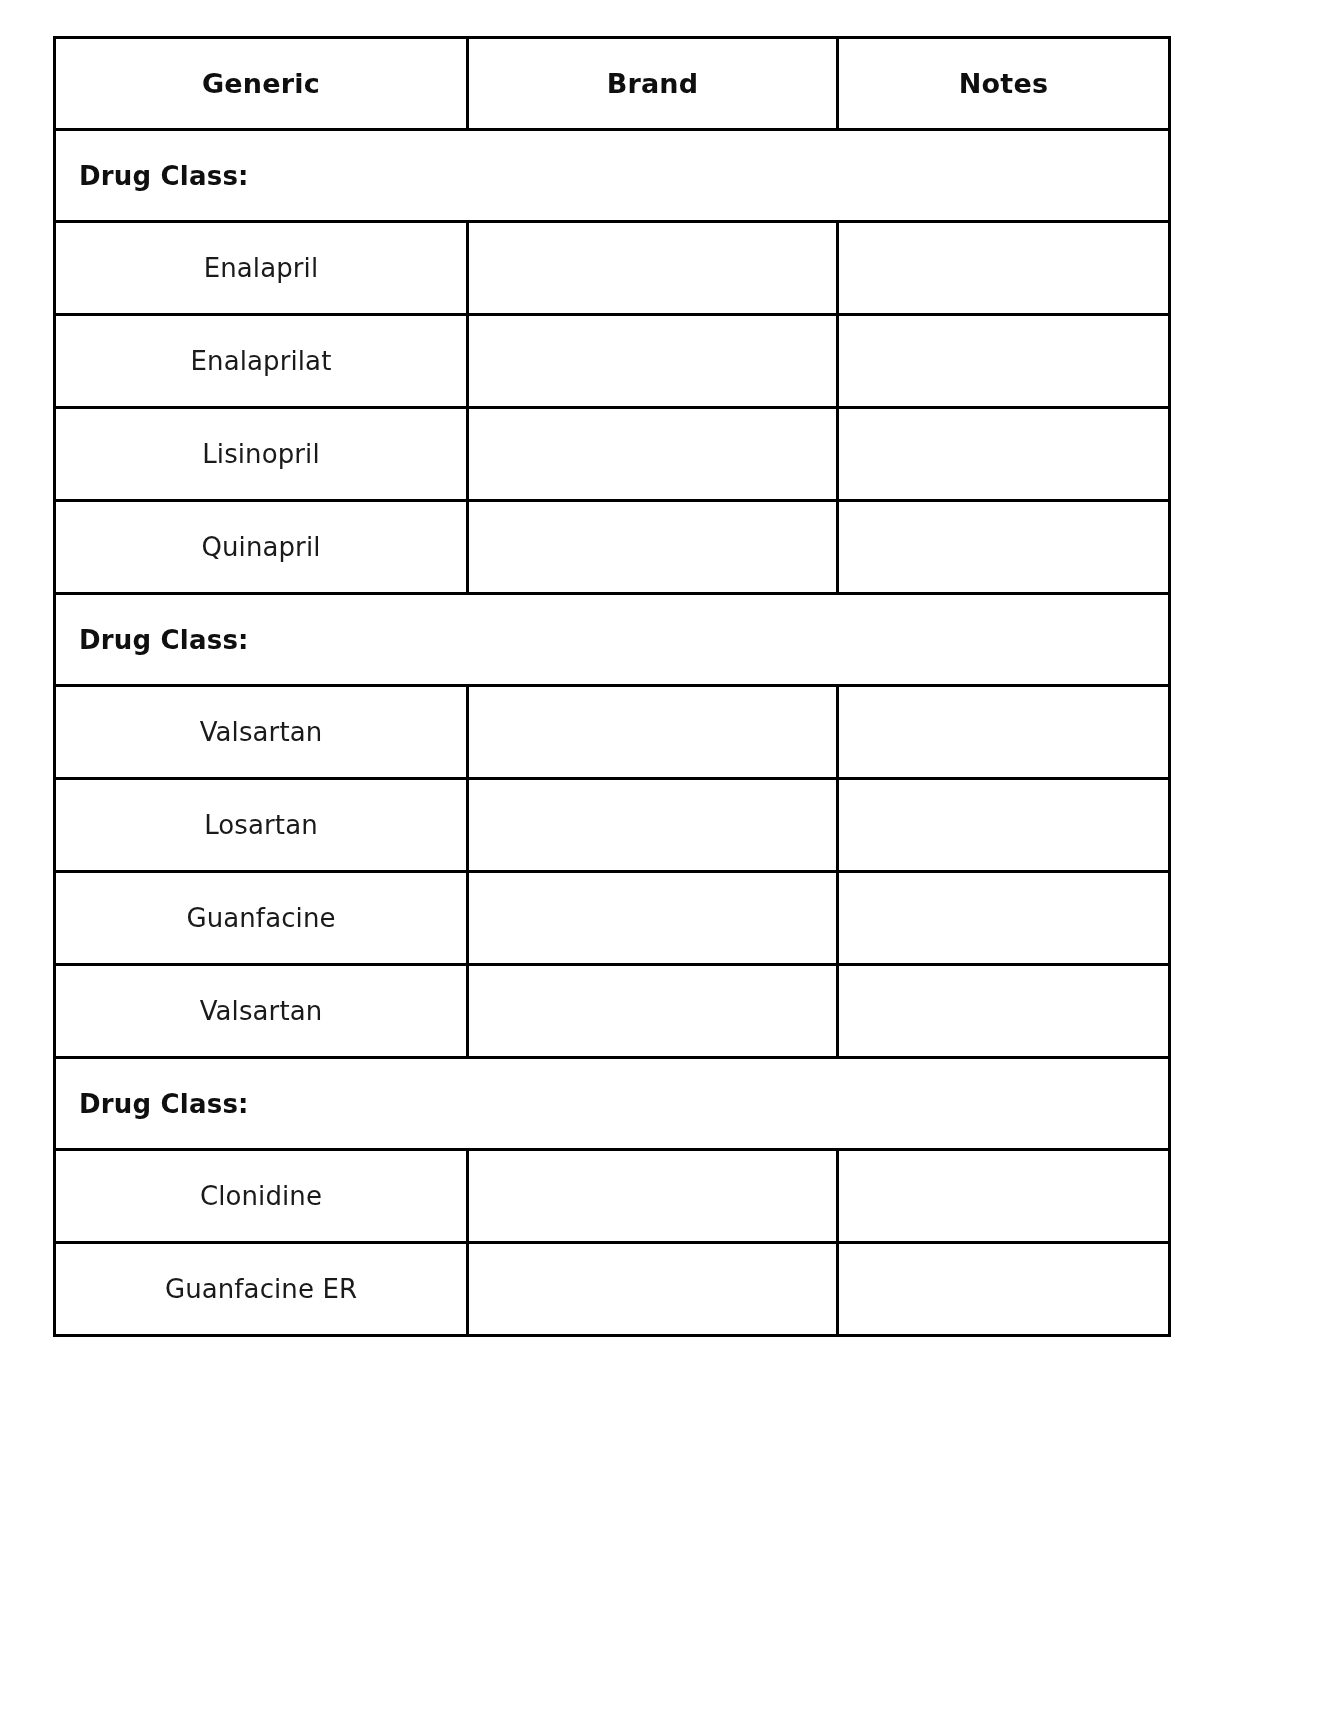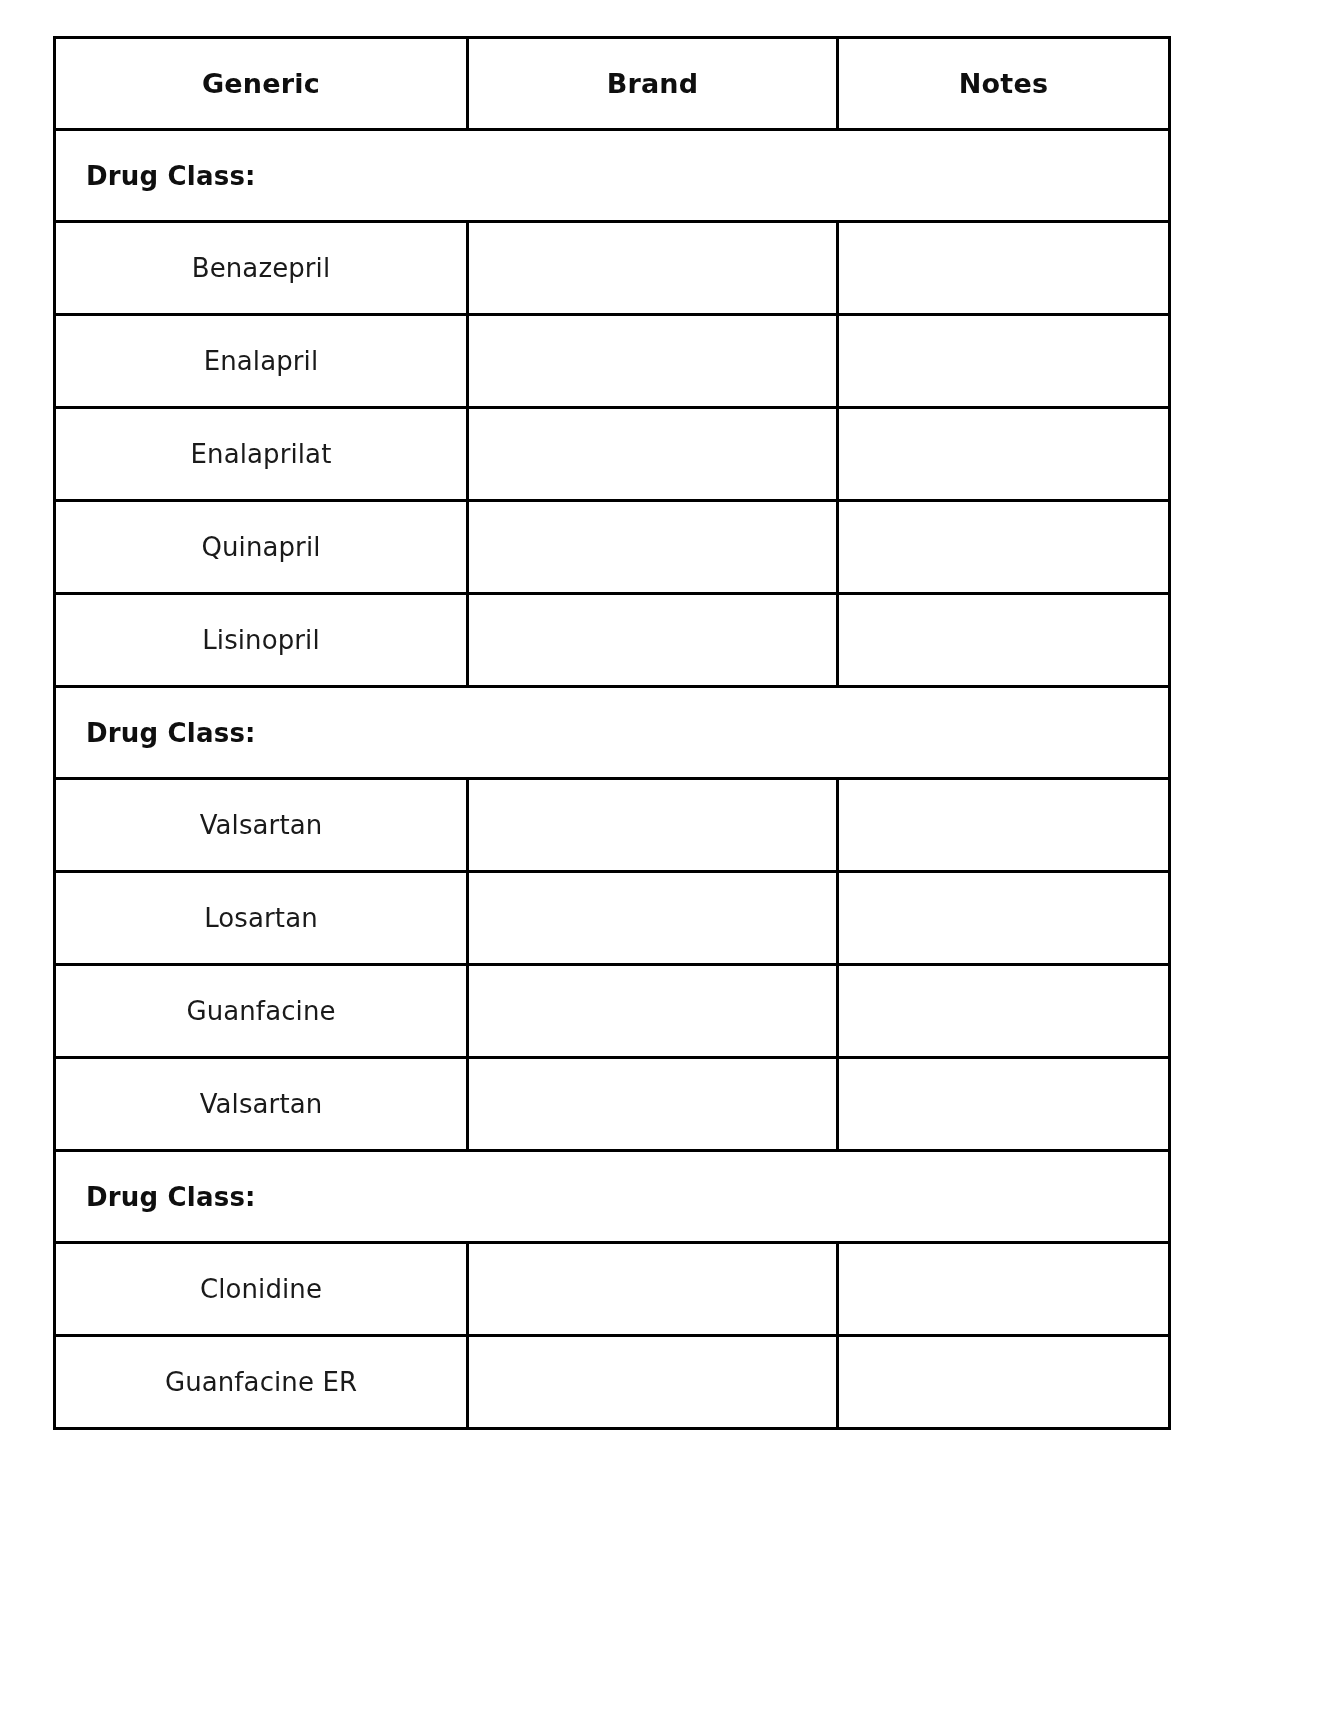--- a/index.html
+++ b/index.html
@@ -54,21 +54,21 @@
     font-size: 27px;
     font-weight: bold;
     color: #0f0f0f;
     letter-spacing: 0.2px;
   }
 
   
   tr.class-row td {
     height: 89px;
     text-align: left;
-    padding-left: 30px;
+    padding-left: 23px;
     font-size: 26px;
     font-weight: bold;
     color: #0f0f0f;
     letter-spacing: 0.2px;
   }
 
   
   tr.drug-row td {
     height: 90px;
   }
@@ -105,41 +105,36 @@
           <th>Generic</th>
           <th>Brand</th>
           <th>Notes</th>
         </tr>
       </thead>
       <tbody id="table-body">
           <tr class="class-row">
             <td colspan="3">Drug Class:</td>
           </tr>
           <tr class="drug-row">
-            <td class="generic-cell">Benazepril</td>
-            <td class="brand-cell"></td>
-            <td class="notes-cell"></td>
-          </tr>
-          <tr class="drug-row">
             <td class="generic-cell">Enalapril</td>
             <td class="brand-cell"></td>
             <td class="notes-cell"></td>
           </tr>
           <tr class="drug-row">
             <td class="generic-cell">Enalaprilat</td>
             <td class="brand-cell"></td>
             <td class="notes-cell"></td>
           </tr>
           <tr class="drug-row">
-            <td class="generic-cell">Quinapril</td>
+            <td class="generic-cell">Lisinopril</td>
             <td class="brand-cell"></td>
             <td class="notes-cell"></td>
           </tr>
           <tr class="drug-row">
-            <td class="generic-cell">Lisinopril</td>
+            <td class="generic-cell">Quinapril</td>
             <td class="brand-cell"></td>
             <td class="notes-cell"></td>
           </tr>
           <tr class="class-row">
             <td colspan="3">Drug Class:</td>
           </tr>
           <tr class="drug-row">
             <td class="generic-cell">Valsartan</td>
             <td class="brand-cell"></td>
             <td class="notes-cell"></td>

